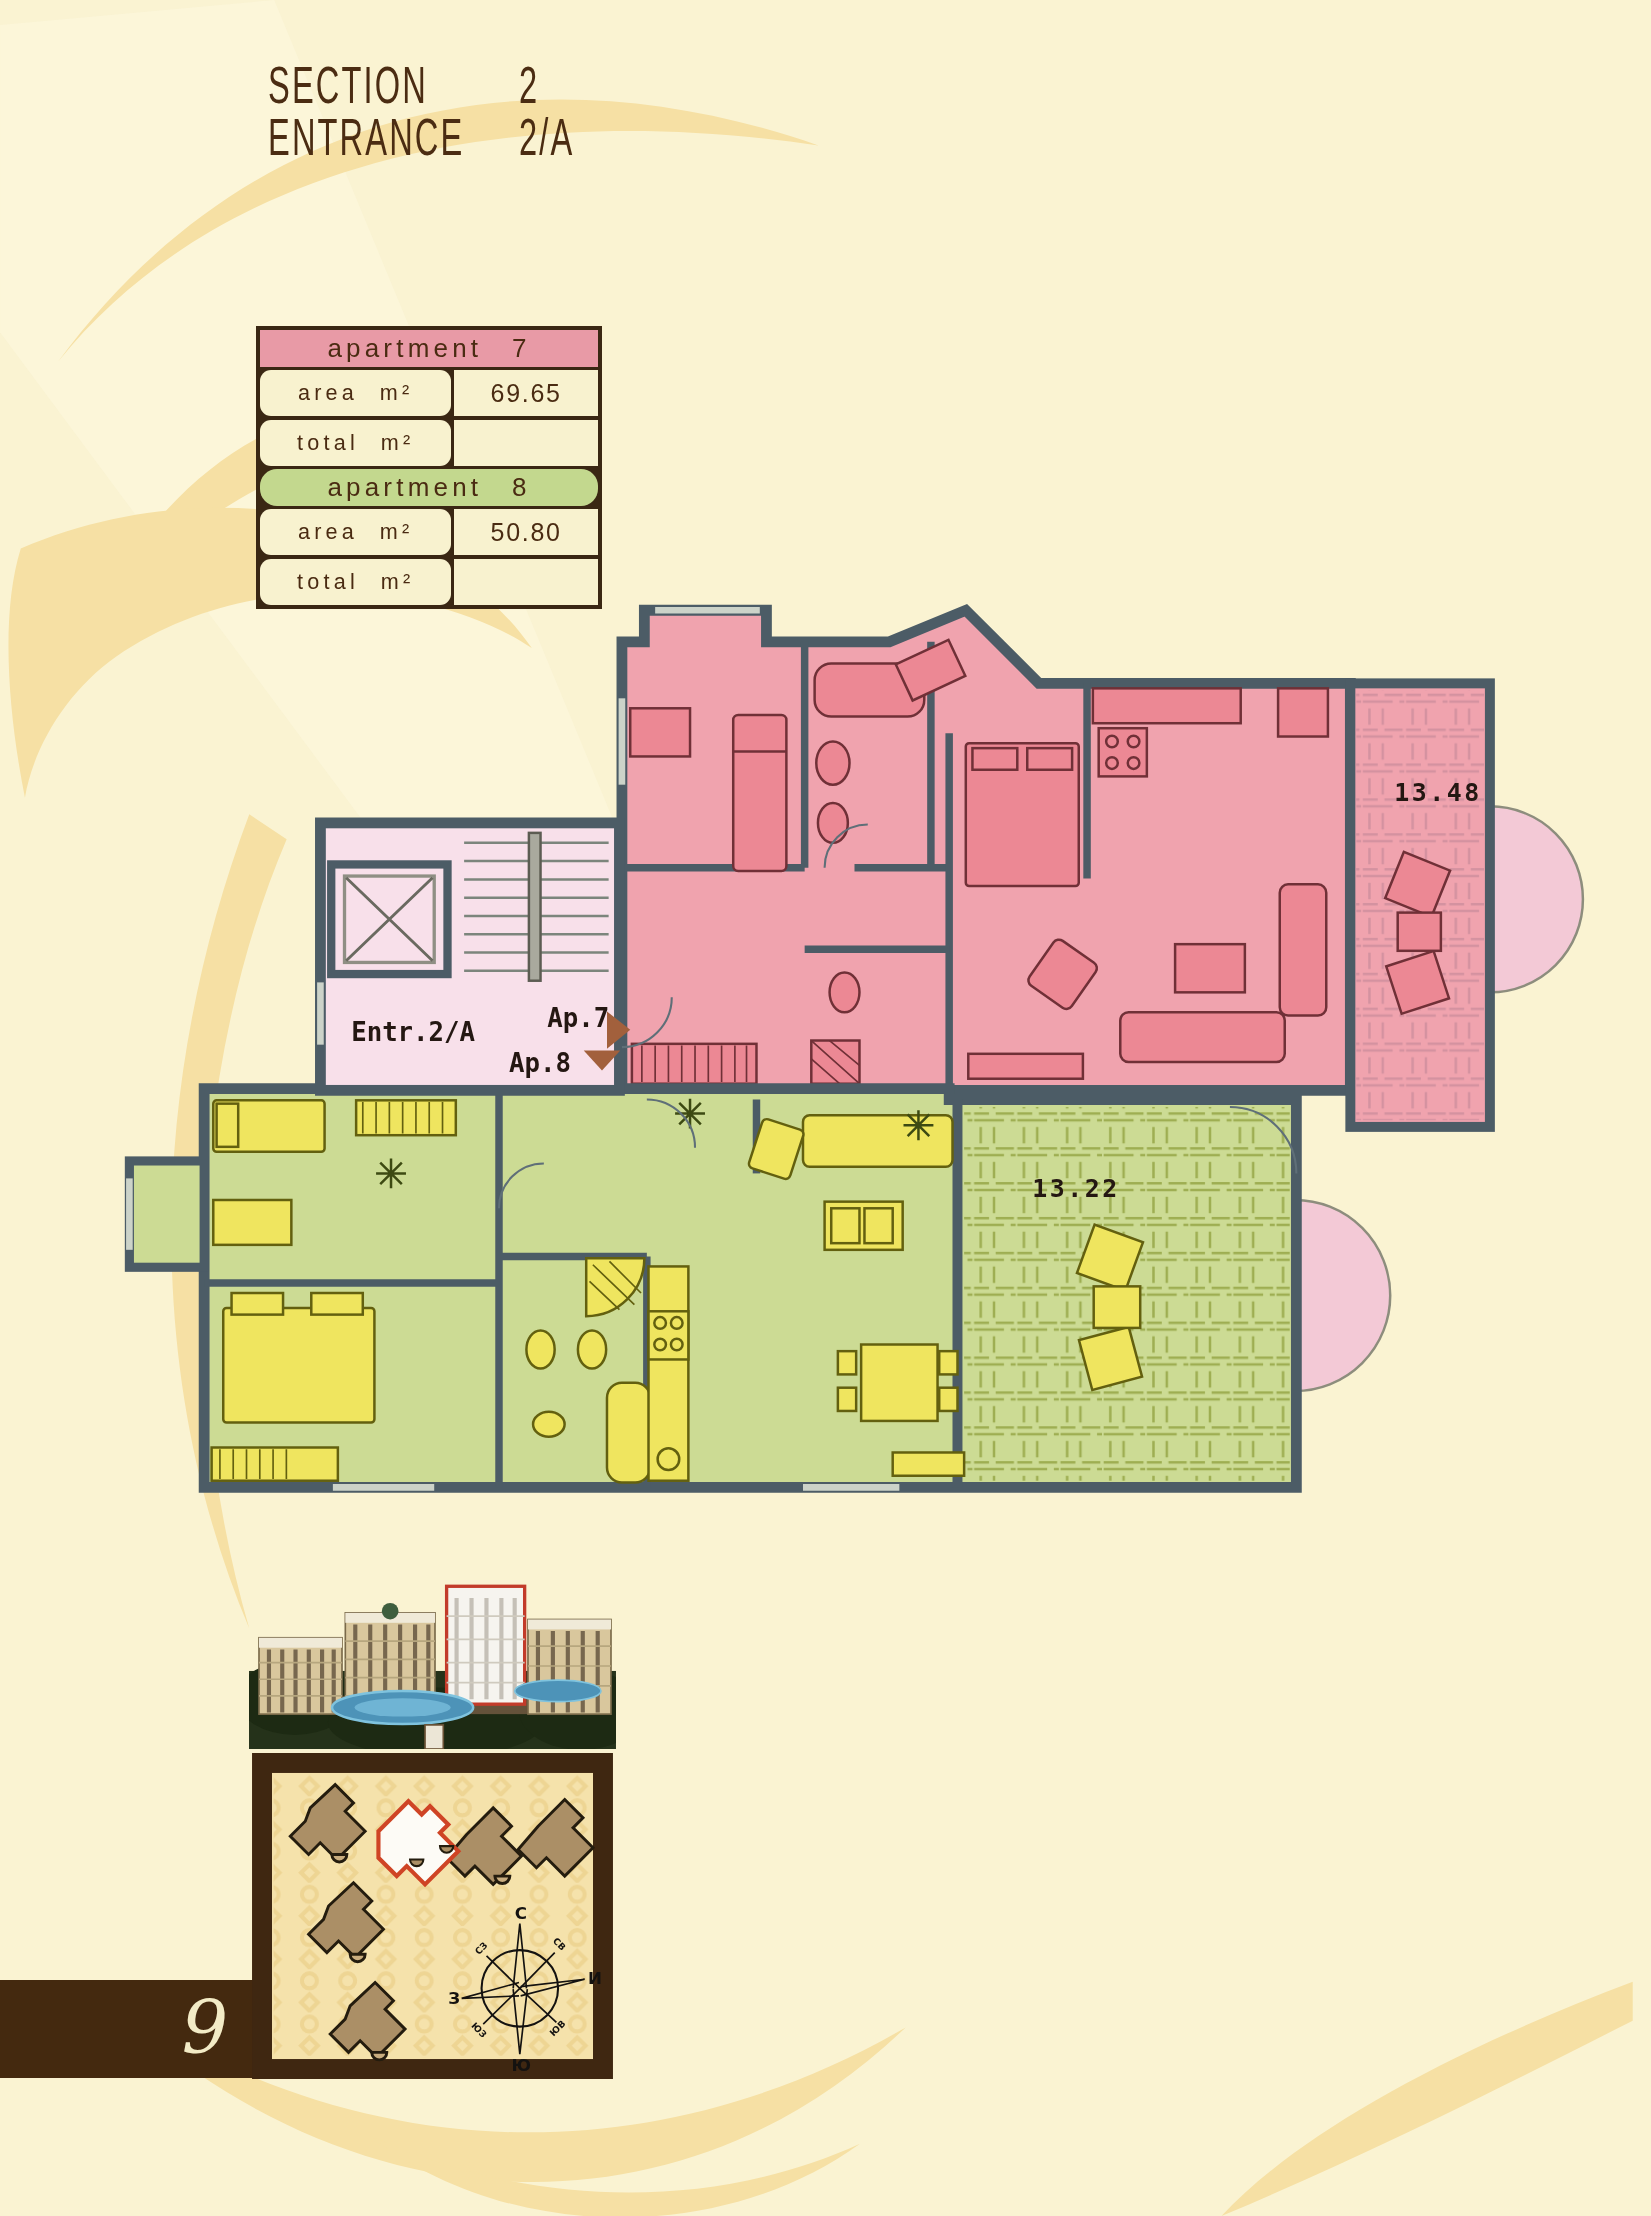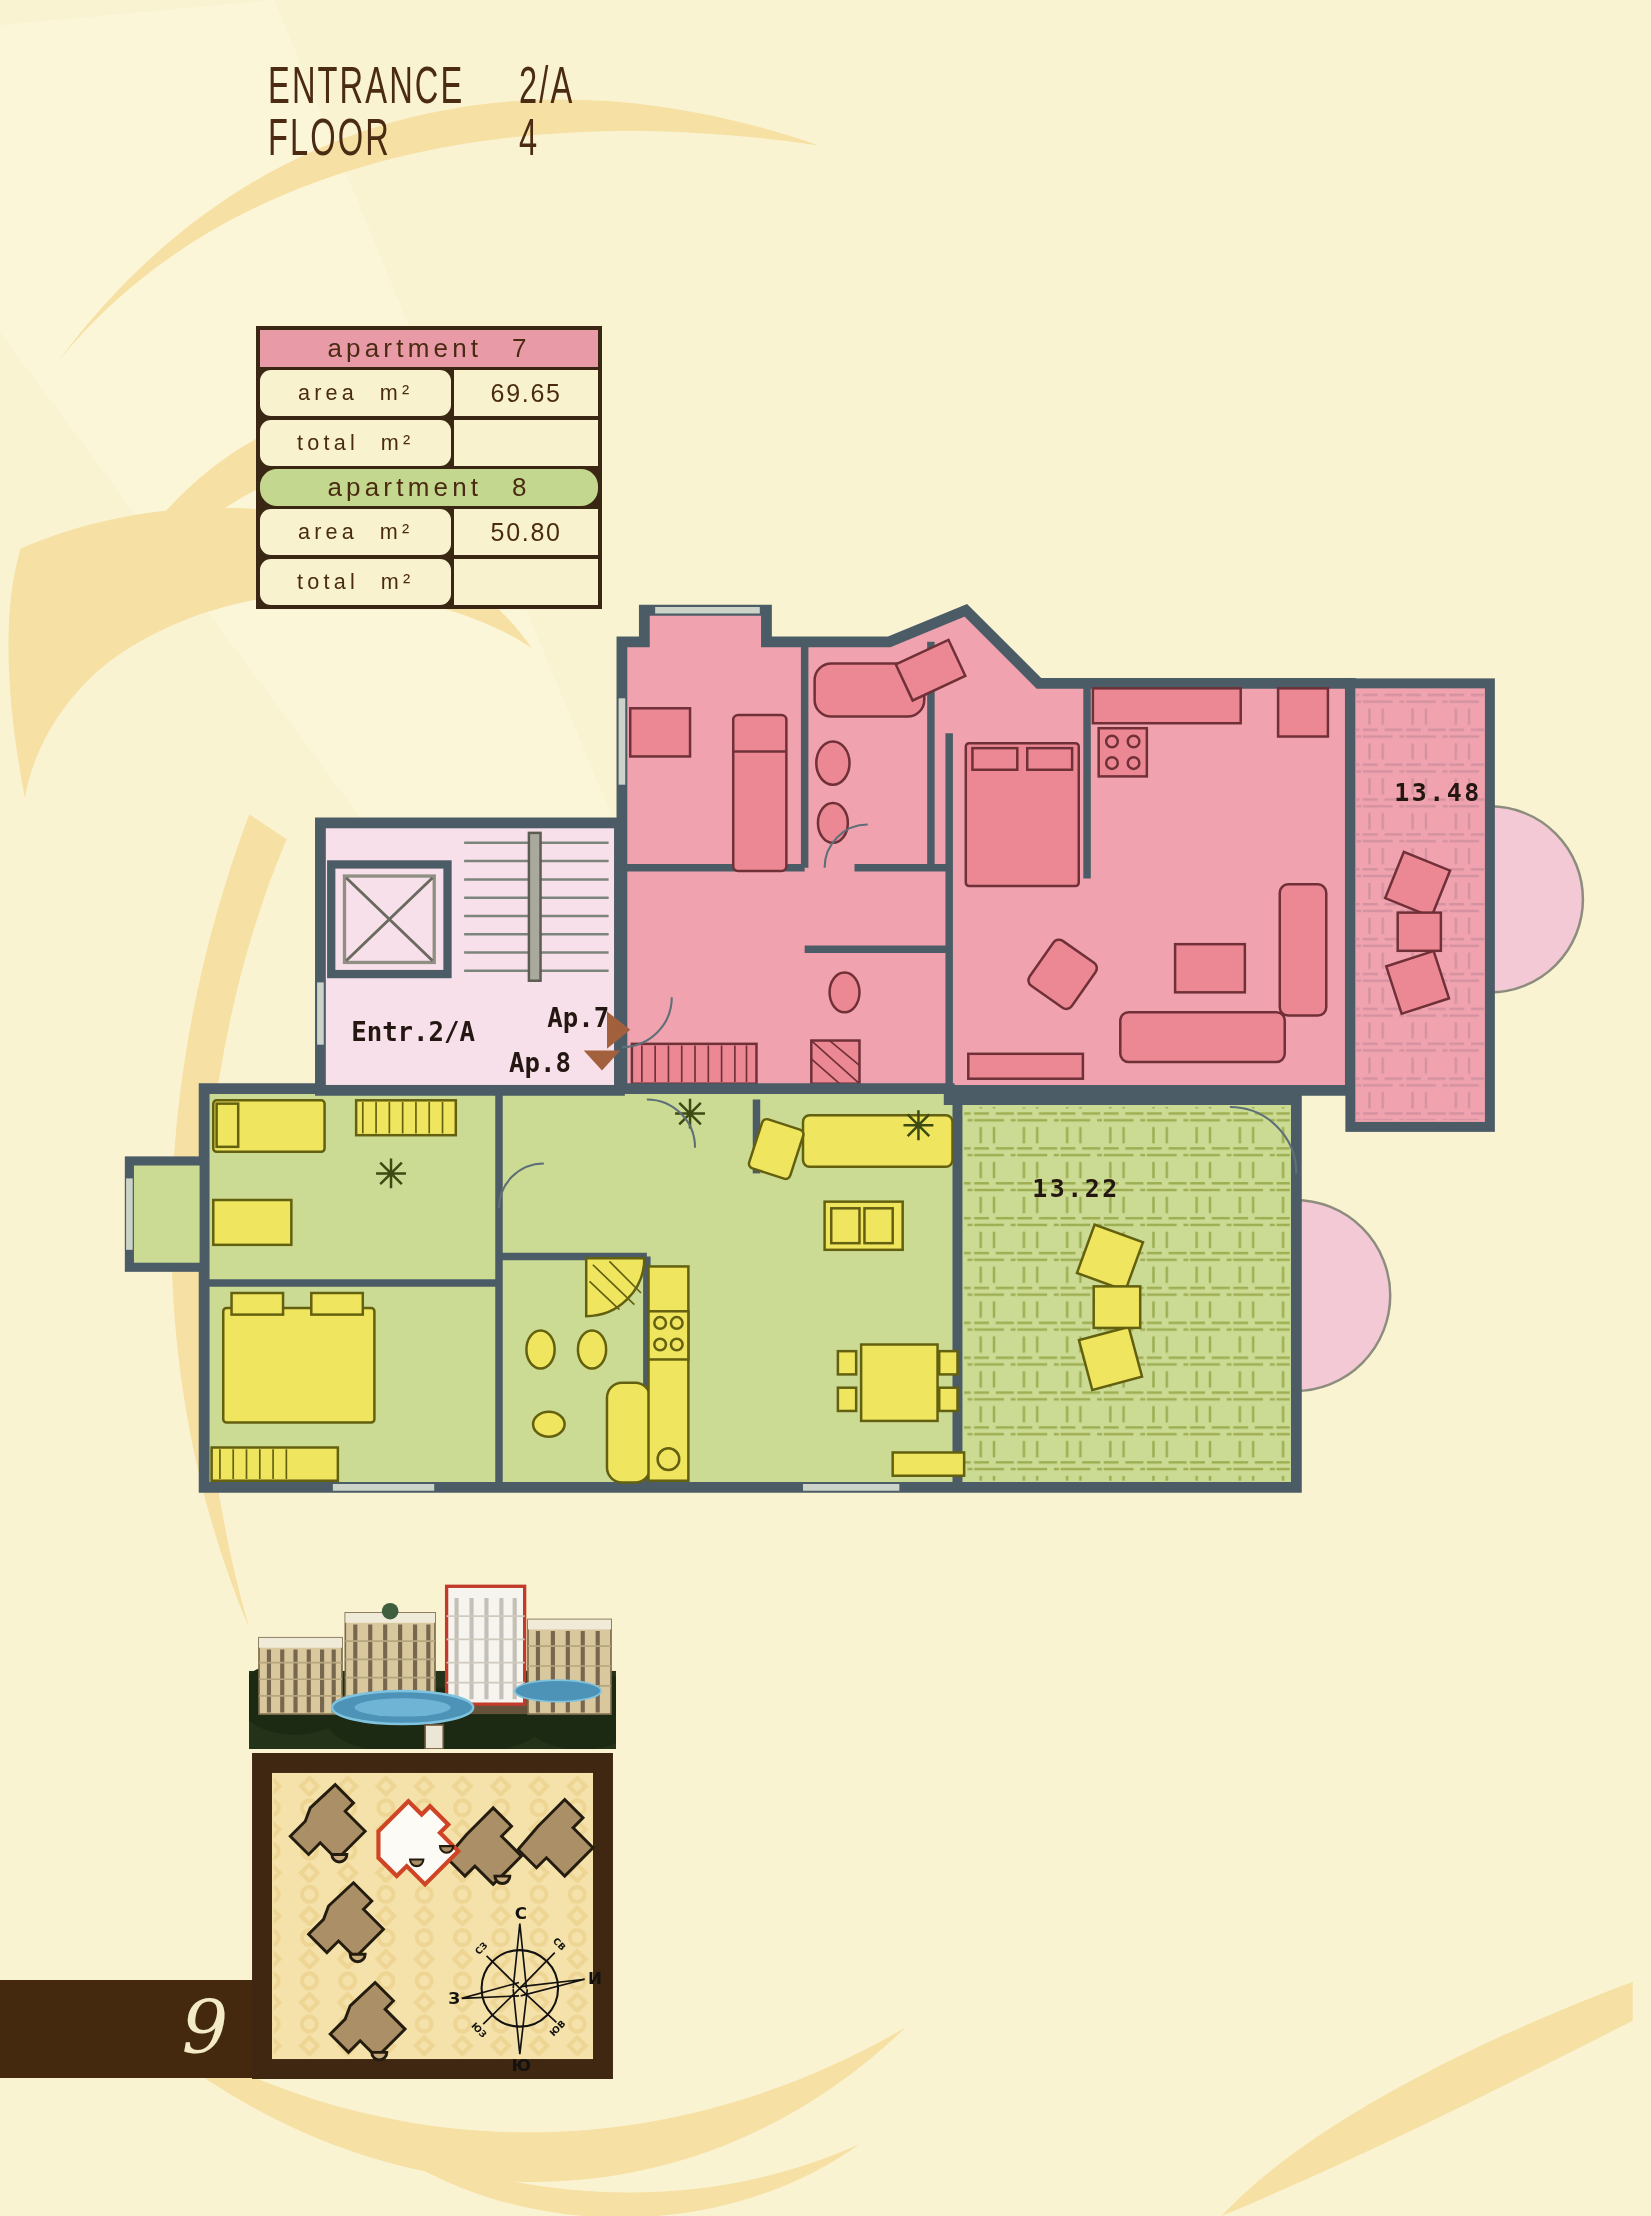--- a/index.html
+++ b/index.html
@@ -61,26 +61,26 @@
       <path d="M25,660 C260,560 530,620 640,780 C520,700 300,680 140,790 C80,832 40,900 30,960 C10,860 0,740 25,660 Z"></path>
       <path d="M300,980 C180,1300 170,1650 300,1960 C210,1650 230,1280 345,1010 Z"></path>
       <path d="M115,2395 C420,2610 780,2620 1090,2440 C820,2700 420,2690 115,2395 Z"></path>
       <path d="M445,2570 C640,2660 860,2660 1035,2580 C870,2700 610,2700 445,2570 Z"></path>
       <path d="M1965,2385 C1740,2470 1560,2570 1470,2667 C1650,2592 1830,2500 1965,2432 Z"></path>
     </g>
   </svg>
 
   <div class="hdr">
     <div class="hdr-row">
+      <span class="cond">SECTION</span>
+      <span class="hdr-val"><span class="cond">2</span></span>
+    </div>
+    <div class="hdr-row">
       <span class="cond">ENTRANCE</span>
       <span class="hdr-val"><span class="cond">2/A</span></span>
-    </div>
-    <div class="hdr-row">
-      <span class="cond">FLOOR</span>
-      <span class="hdr-val"><span class="cond">4</span></span>
     </div>
   </div>
 
   <div class="apt-table">
     <div class="cell hdr-cell pink">apartment 7</div>
     <div class="cell lab">area m²</div>
     <div class="cell val">69.65</div>
     <div class="cell lab">total m²</div>
     <div class="cell val"></div>
     <div class="cell hdr-cell green">apartment 8</div>

